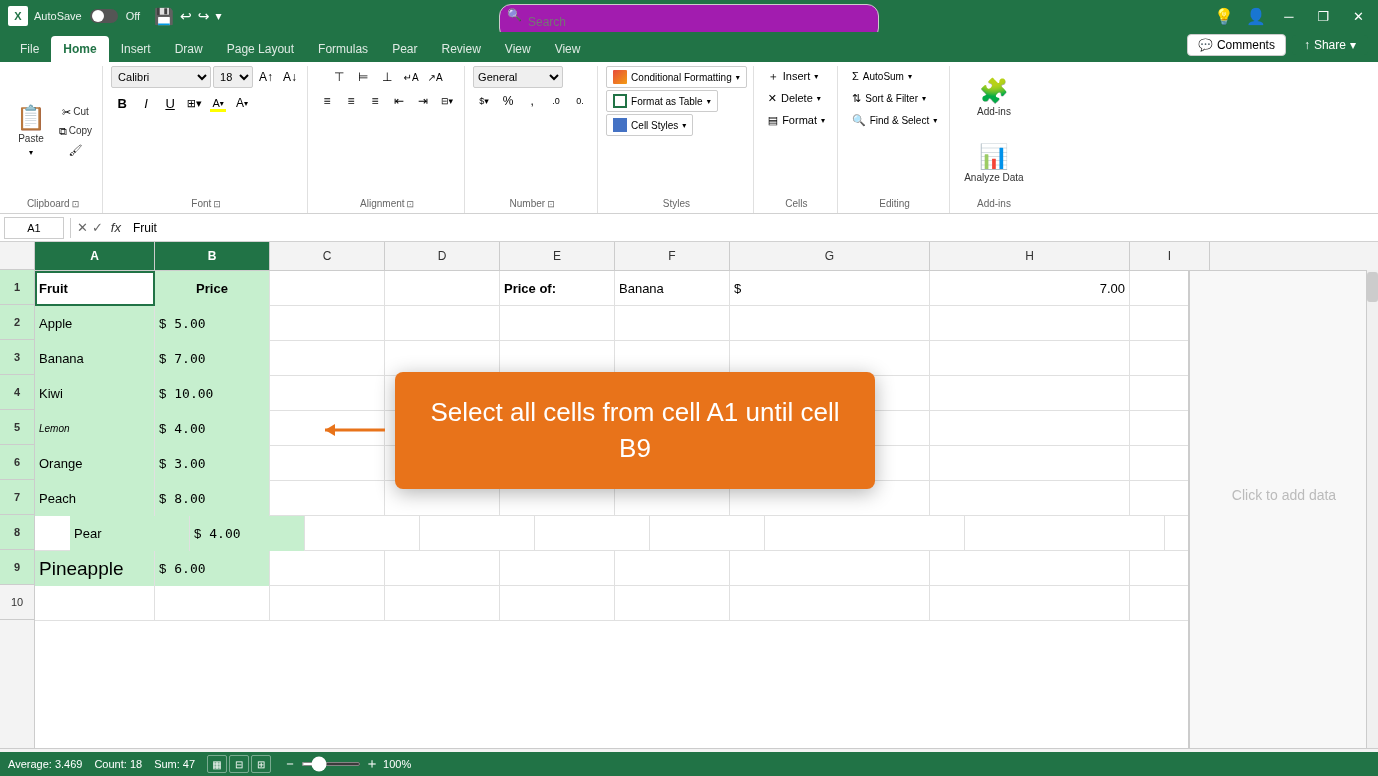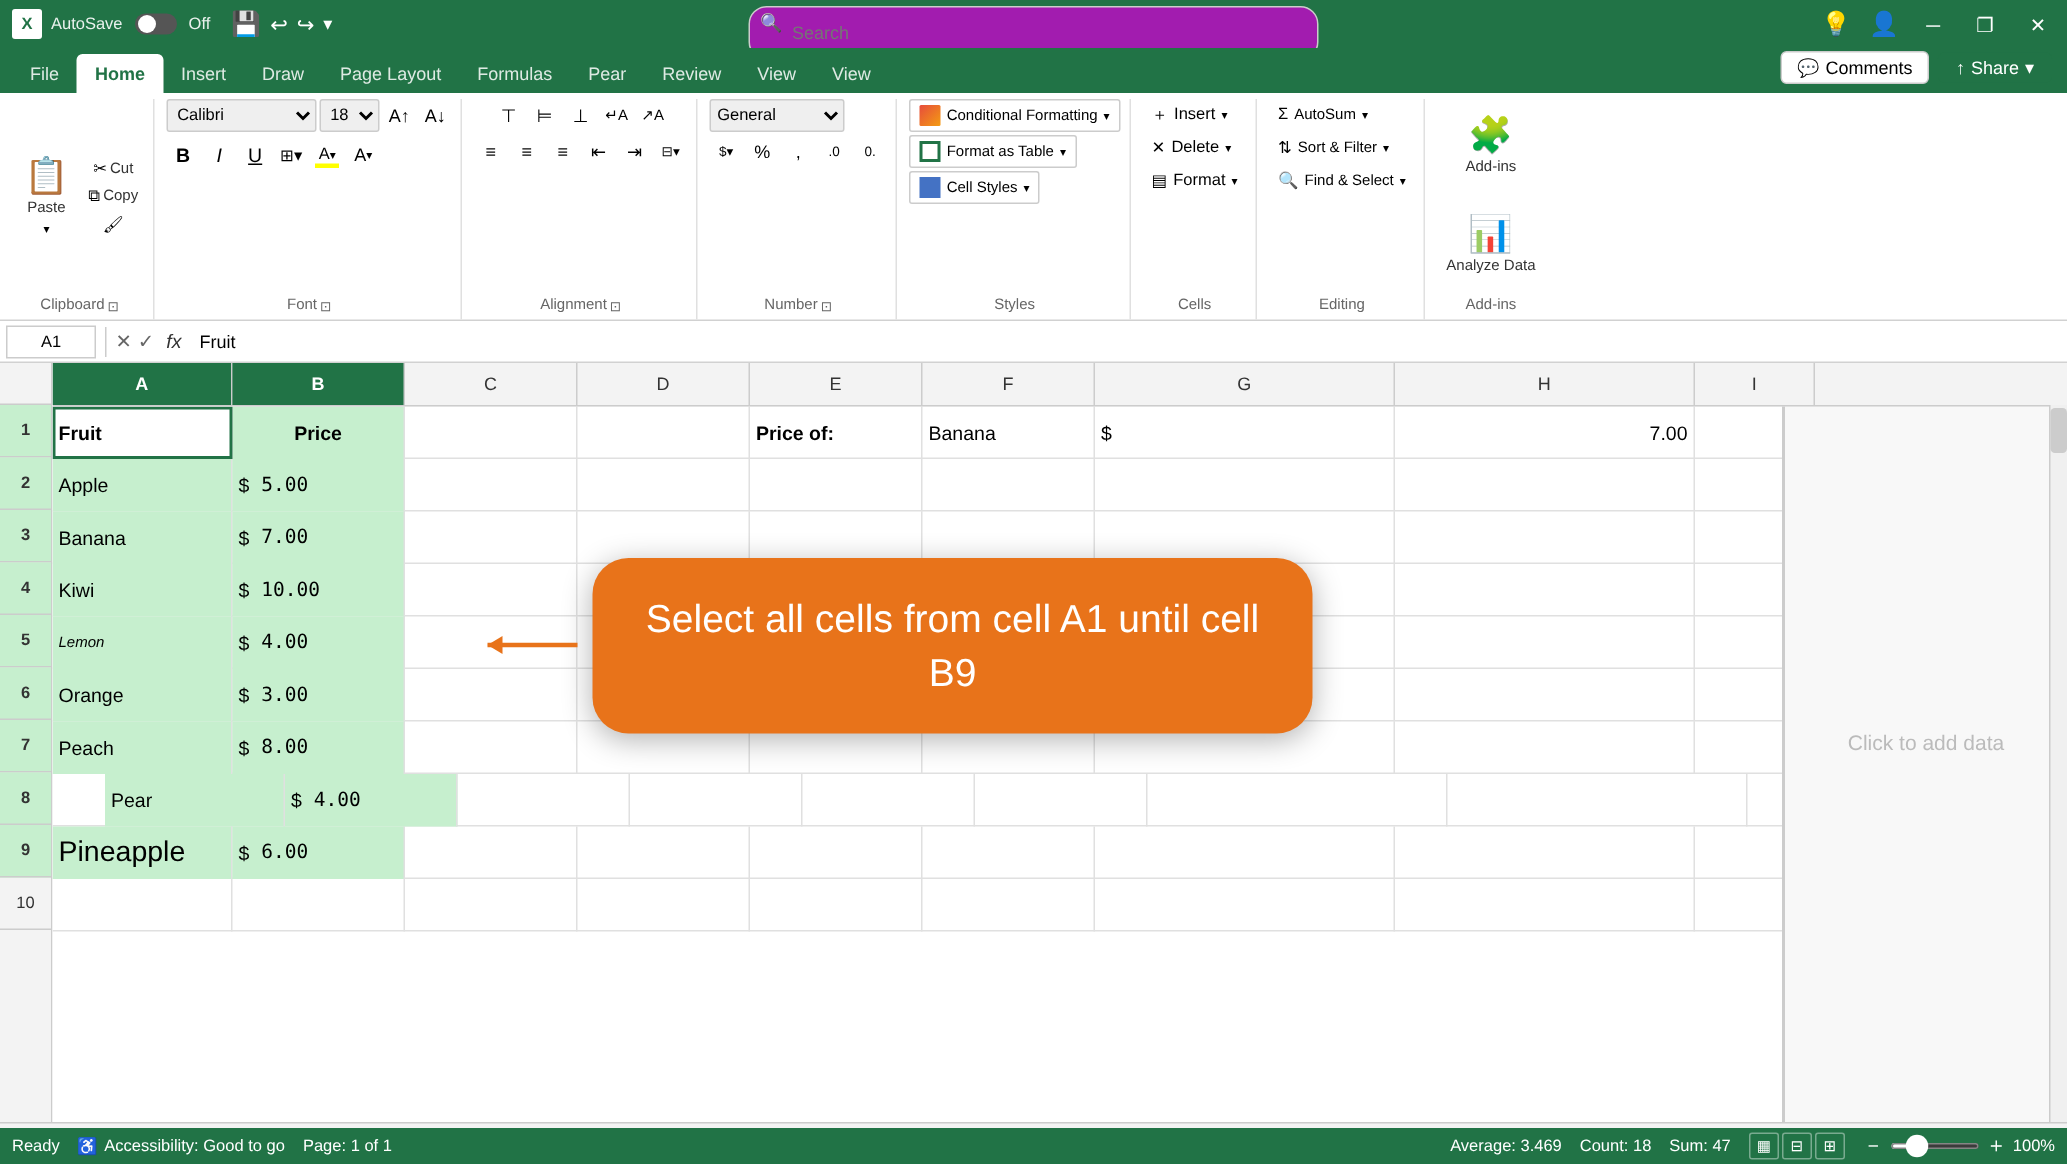--- a/index.html
+++ b/index.html
@@ -820,21 +820,21 @@
         <div class="grid-cell" style="width:115px;"></div>
         <div class="grid-cell" style="width:200px;"></div>
         <div class="grid-cell" style="width:200px;"></div>
         <div class="grid-cell" style="width:80px;"></div>
       </div>
 
       <div style="position:absolute; top:6px; left:210px; font-size:15px; font-weight:bold; color:#222; pointer-events:none; z-index:5;">
         <span>Fresh Fruits Company</span>
       </div>
 
-      <div style="position:absolute; top:130px; left:360px; background:#e8731a; color:white; border-radius:24px; padding:22px 32px; font-size:26px; font-weight:500; line-height:1.4; max-width:480px; text-align:center; z-index:100; box-shadow:0 4px 20px rgba(0,0,0,0.3);">
+      <div style="position:absolute; top:130px; left:360px; background:#e8731a; color:white; border-radius:8px; padding:22px 32px; font-size:26px; font-weight:500; line-height:1.4; max-width:480px; text-align:center; z-index:100; box-shadow:0 4px 20px rgba(0,0,0,0.3);">
         <span>Select all cells from cell A1 until cell B9</span>
         
         <div style="position:absolute; left:-80px; top:50%; transform:translateY(-50%); display:flex; align-items:center;">
           <svg width="80" height="24" viewBox="0 0 80 24">
             <line x1="70" y1="12" x2="10" y2="12" stroke="#e8731a" stroke-width="3"></line>
             <polygon points="10,12 20,6 20,18" fill="#e8731a"></polygon>
           </svg>
         </div>
       </div>
 
@@ -868,28 +868,20 @@
         <span style="cursor:pointer; color:#555; font-size:12px;">⋮</span>
       </div>
     </div>
 
     <div style="position:absolute; right:0; left:300px; bottom:0; height:12px; background:#f0f0f0; border-top:1px solid #ccc; display:flex; align-items:center; padding:0 2px;">
       <div style="width:80px; height:8px; background:#ccc; border-radius:3px;"></div>
     </div>
   </div>
 
   <div class="status-bar">
-    <div class="status-left">
-      <span>Ready</span>
-      <span style="display:flex; align-items:center; gap:4px;">
-        <span>♿</span>
-        <span>Accessibility: Good to go</span>
-      </span>
-      <span>Page: 1 of 1</span>
-    </div>
     <div class="status-right">
       <div class="status-stats">
         <span>Average: 3.469</span>
         <span>Count: 18</span>
         <span>Sum: 47</span>
       </div>
       <div class="view-btns">
         <button class="view-btn" title="Normal">▦</button>
         <button class="view-btn" title="Page Layout">⊟</button>
         <button class="view-btn" title="Page Break Preview">⊞</button>

